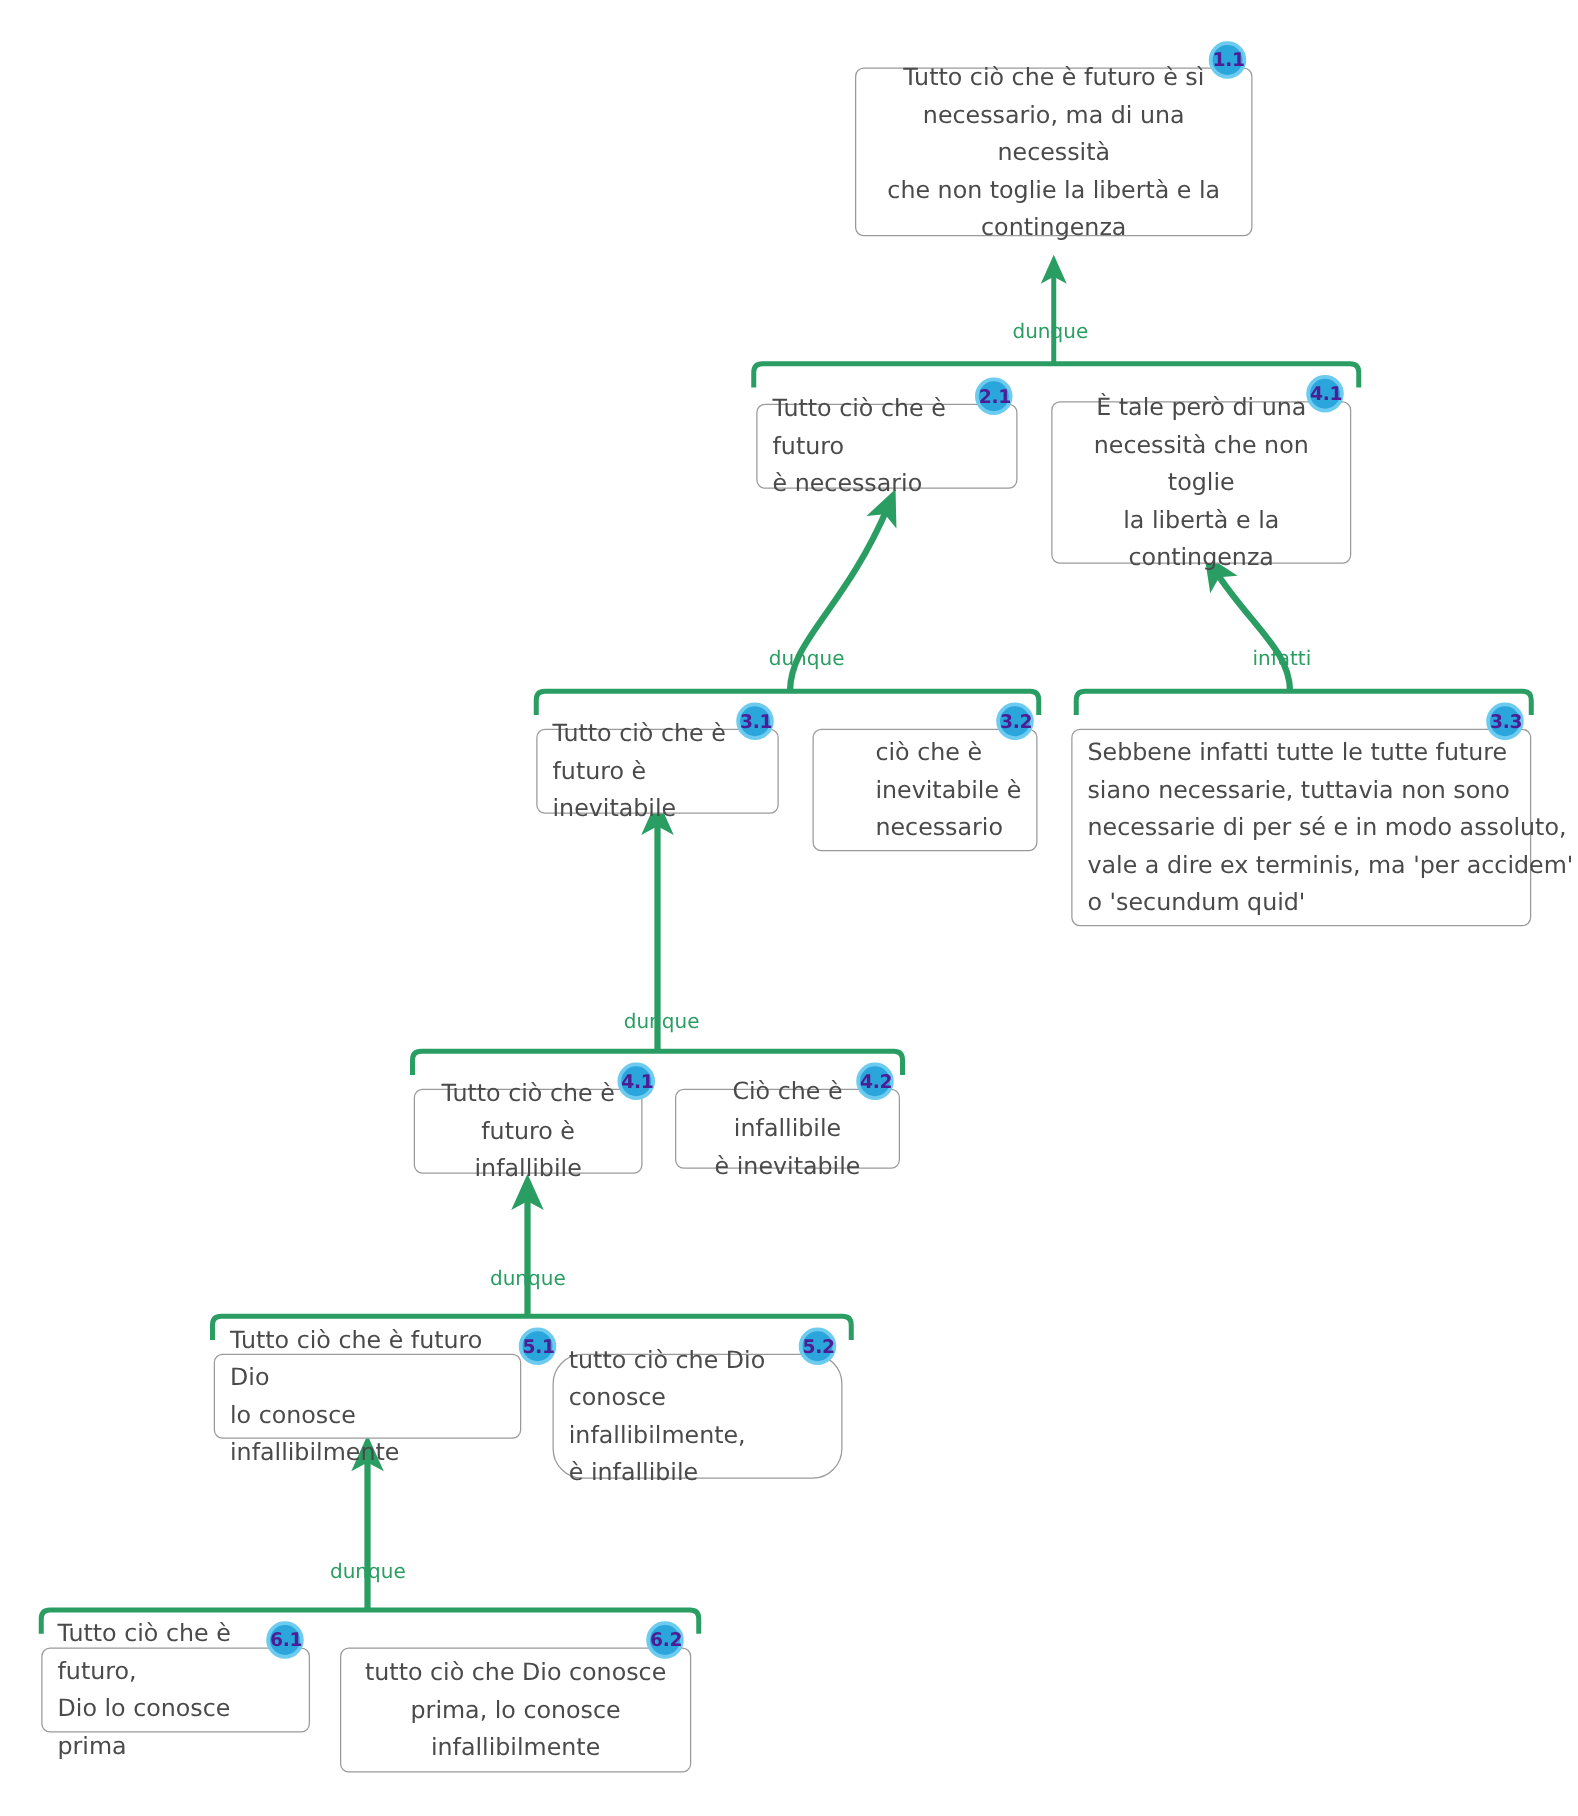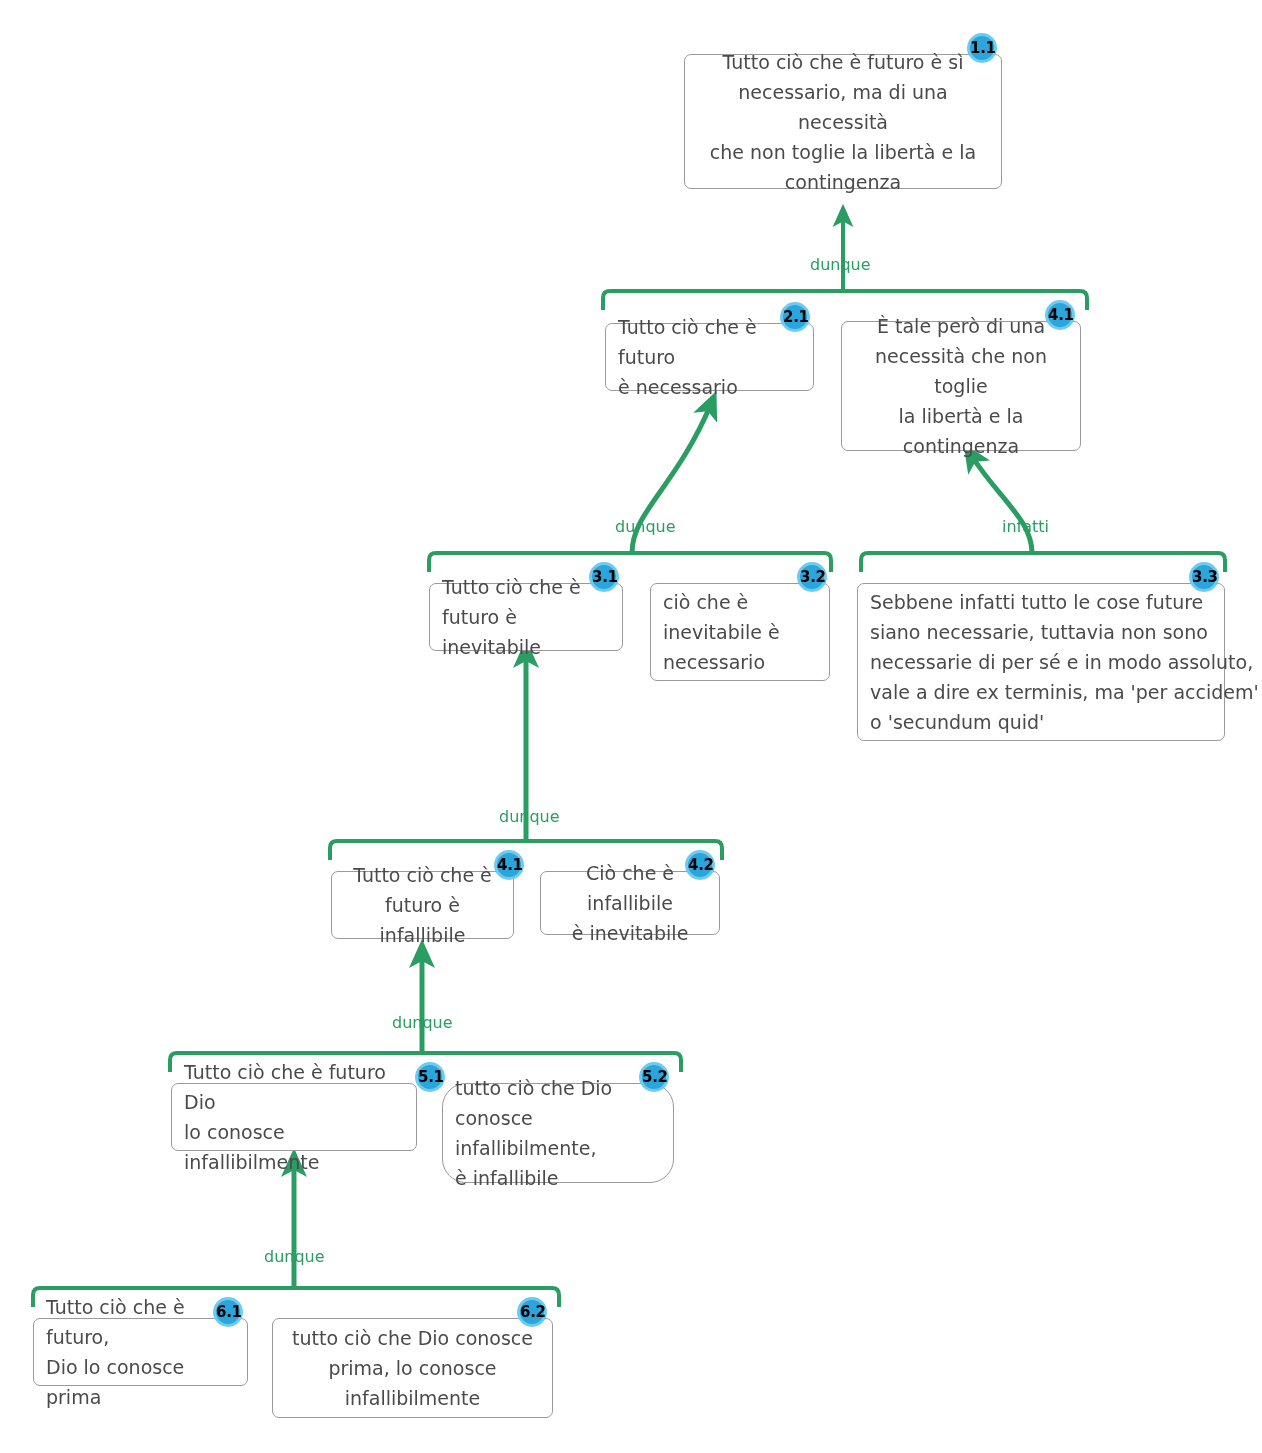--- a/index.html
+++ b/index.html
@@ -46,21 +46,21 @@
   .node.overflowtext { white-space: pre; }
 
   .badge {
     position: absolute;
     width: 30px;
     height: 30px;
     border-radius: 50%;
     background: #2ba6dd;
     border: 3px solid #6ecbf0;
     box-sizing: border-box;
-    color: #000000;
+    color: #4c1d95;
     font-size: 15px;
     font-weight: bold;
     line-height: 24px;
     text-align: center;
     letter-spacing: -0.3px;
     z-index: 5;
   }
 
   .edge-label {
     position: absolute;
@@ -123,29 +123,29 @@
 contingenza</span>
   </div>
   <div class="badge" style="left:1045px; top:300px;">4.1</div>
 
   <div class="node left" style="left:429px; top:583px; width:194px; height:68px;">
     <span>Tutto ciò che è
 futuro è inevitabile</span>
   </div>
   <div class="badge" style="left:589px; top:562px;">3.1</div>
 
-  <div class="node left" style="left:650px; top:583px; width:180px; height:98px;">
+  <div class="node left" style="left:650px; top:583px; width:180px; height:98px;align-items:flex-end;">
     <span>ciò che è
 inevitabile è
 necessario</span>
   </div>
   <div class="badge" style="left:797px; top:562px;">3.2</div>
 
   <div class="node left overflowtext" style="left:857px; top:583px; width:368px; height:158px;">
-    <span>Sebbene infatti tutto le cose future
+    <span>Sebbene infatti tutte le tutte future
 siano necessarie, tuttavia non sono
 necessarie di per sé e in modo assoluto,
 vale a dire ex terminis, ma 'per accidem'
 o 'secundum quid'</span>
   </div>
   <div class="badge" style="left:1189px; top:562px;">3.3</div>
 
   <div class="node center" style="left:331px; top:871px; width:183px; height:68px;">
     <span>Tutto ciò che è
 futuro è infallibile</span>

